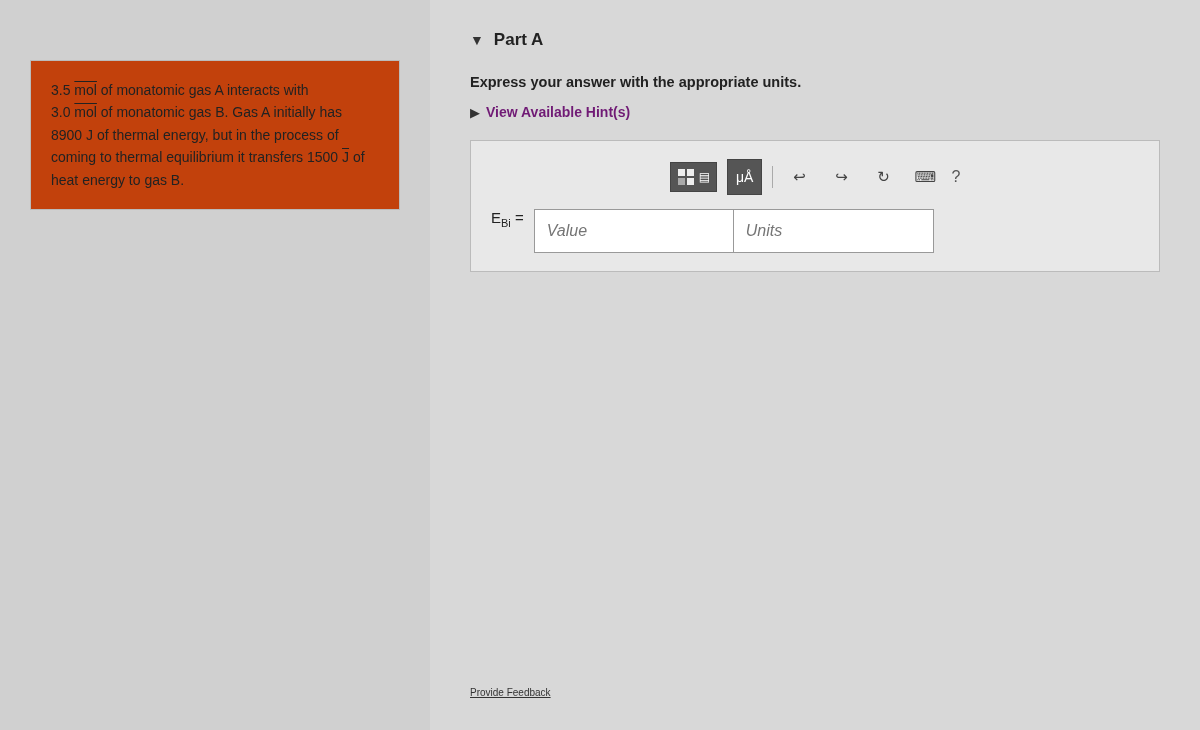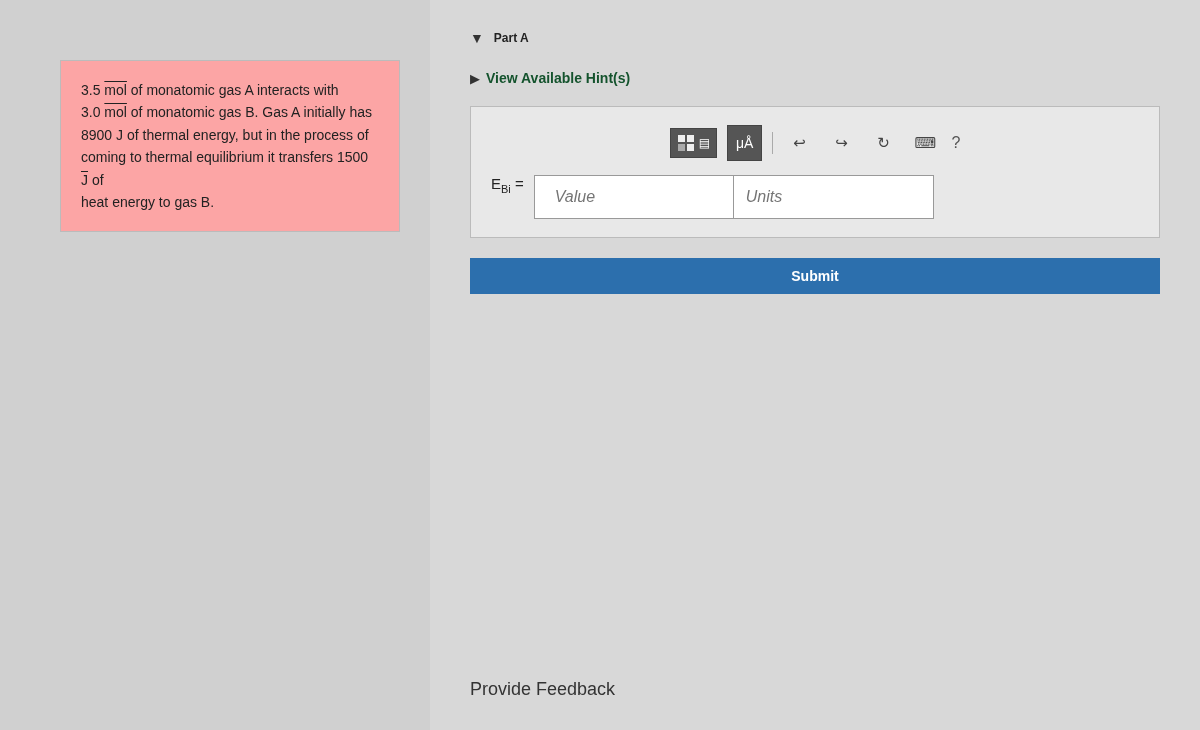--- a/index.html
+++ b/index.html
@@ -17,27 +17,26 @@
       width: 430px;
       min-width: 430px;
       background: #d0d0d0;
       padding: 60px 30px 30px 30px;
       display: flex;
       flex-direction: column;
       justify-content: flex-start;
     }
 
     .problem-box {
-      background: #fca5a5;
+      background: #c2410c;
       border: 1px solid #bbb;
       padding: 18px 20px;
       font-size: 14px;
       line-height: 1.6;
       color: #222;
-      margin-left: 30px;
     }
 
     .right-panel {
       flex: 1;
       background: #d8d8d8;
       padding: 30px 40px 30px 40px;
       display: flex;
       flex-direction: column;
     }
 
@@ -48,21 +47,21 @@
       margin-bottom: 24px;
     }
 
     .collapse-arrow {
       font-size: 14px;
       color: #333;
       cursor: pointer;
     }
 
     .part-title {
-      font-size: 12px;
+      font-size: 17px;
       font-weight: bold;
       color: #222;
     }
 
     .question-text {
       font-size: 14.5px;
       color: #222;
       margin-bottom: 8px;
       line-height: 1.5;
     }
@@ -83,21 +82,21 @@
     }
 
     .hint-arrow {
       font-size: 13px;
       color: #333;
     }
 
     .hint-label {
       font-size: 14px;
       font-weight: bold;
-      color: #14532d;
+      color: #701a75;
     }
 
     .answer-box {
       background: #e8e8e8;
       border: 1px solid #bbb;
       padding: 18px 20px;
       margin-bottom: 16px;
     }
 
     .toolbar {
@@ -166,21 +165,21 @@
       white-space: nowrap;
     }
 
     .equation-label sub {
       font-size: 11px;
     }
 
     .value-input {
       border: 1px solid #999;
       background: white;
-      padding: 8px 20px;
+      padding: 8px 12px;
       font-size: 16px;
       color: #999;
       font-style: italic;
       width: 200px;
       height: 44px;
       outline: none;
     }
 
     .units-input {
       border: 1px solid #999;
@@ -205,22 +204,23 @@
       cursor: pointer;
       margin-top: 4px;
     }
 
     .feedback-link {
       margin-top: auto;
       padding-top: 30px;
     }
 
     .feedback-link a {
-      font-size: 18px;
+      font-size: 10px;
       color: #333;
+      text-decoration: underline;
       cursor: pointer;
     }
 
     .question-mark {
       font-size: 16px;
       color: #555;
       cursor: pointer;
     }
 
     .undo-icon, .redo-icon, .refresh-icon, .keyboard-icon {
@@ -247,20 +247,21 @@
   </div>
 </div>
 
 <div class="right-panel">
 
   <div class="part-header">
     <span class="collapse-arrow">▼</span>
     <span class="part-title">Part A</span>
   </div>
 
+  <p class="instructions">Express your answer with the appropriate units.</p>
 
   <div class="hint-row">
     <span class="hint-arrow">▶</span>
     <span class="hint-label">View Available Hint(s)</span>
   </div>
 
   <div class="answer-box">
 
     <div class="toolbar">
       <button class="toolbar-icon-matrix">
@@ -301,21 +302,18 @@
     <div class="input-row">
       <span class="equation-label">
         E<sub>Bi</sub>
         <span> =</span>
       </span>
       <input type="text" class="value-input" placeholder="Value" style="">
       <input type="text" class="units-input" placeholder="Units" style="">
     </div>
   </div>
 
-  <button class="submit-btn">
-    <span>Submit</span>
-  </button>
 
   <div class="feedback-link">
     <a>Provide Feedback</a>
   </div>
 
 </div>
 
 </body></html>

